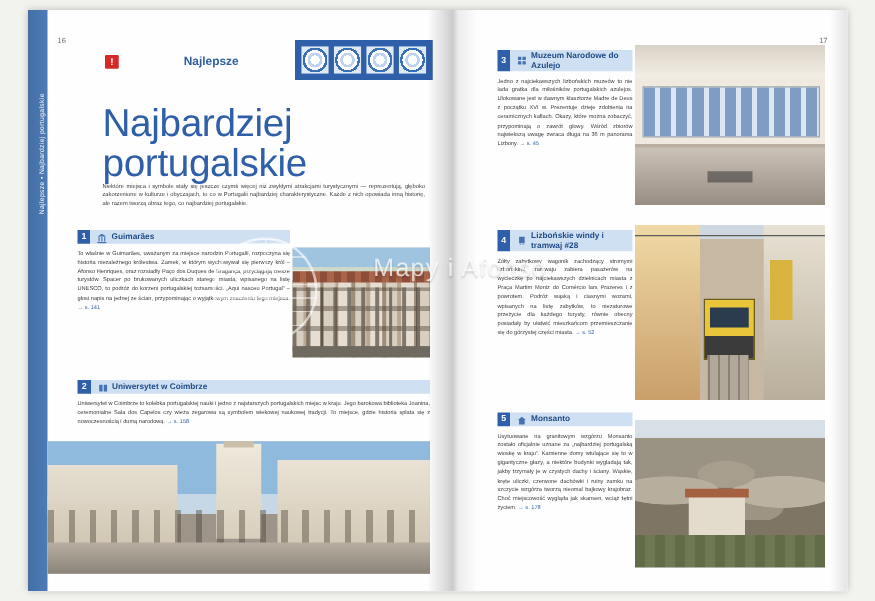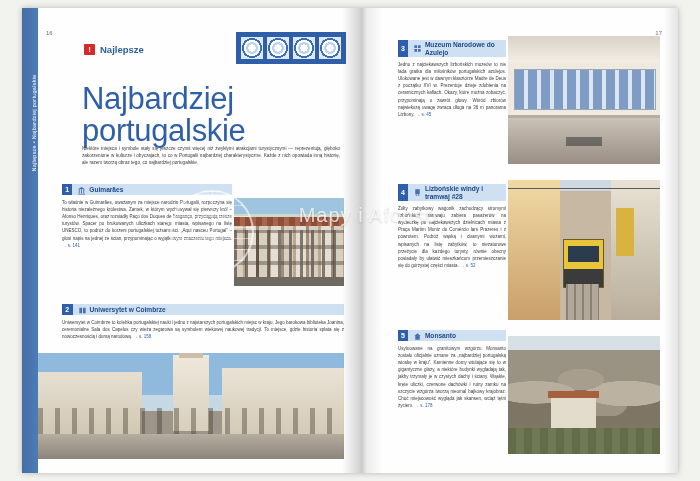--- a/index.html
+++ b/index.html
@@ -110,20 +110,21 @@
     font-size: 8px;
     font-weight: bold;
     line-height: 11px;
     text-align: center;
     border-radius: 1px;
   }
   .best-label {
     font-size: 9.5px;
     color: #2f5e9e;
     font-weight: bold;
+    margin-left: 47px;
   }
 
   .azulejo-strip {
     position: absolute;
     left: 214px;
     top: 24px;
     width: 110px;
     height: 32px;
     background: #2f5fa8;
     border: 2px solid #2f5fa8;

